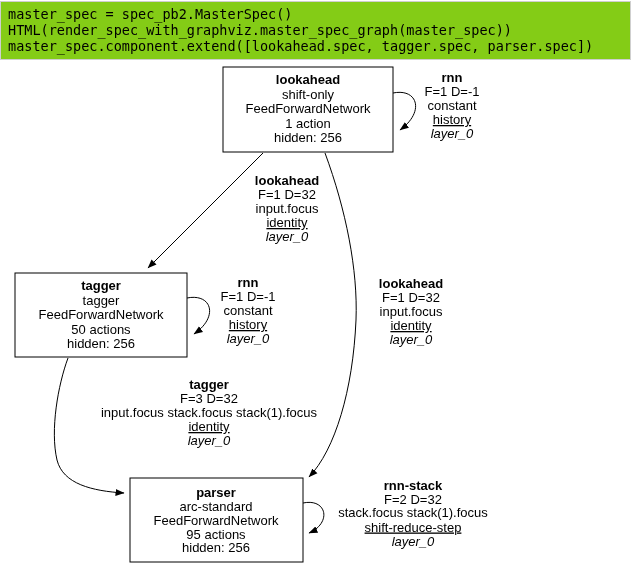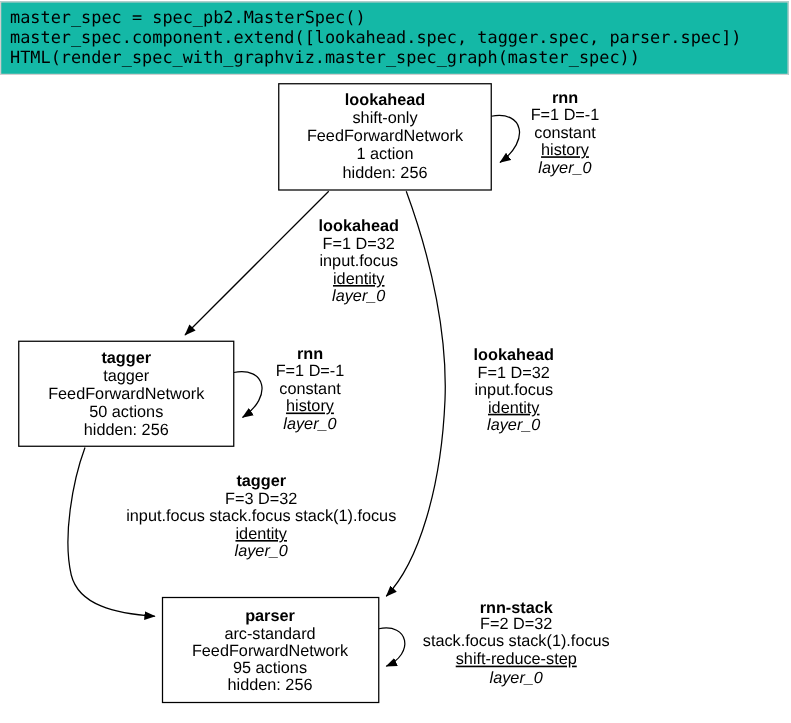--- a/index.html
+++ b/index.html
@@ -3,21 +3,21 @@
 <meta charset="utf-8">
 <style>
   html, body { margin: 0; padding: 0; background: #ffffff; }
   body {
     width: 633px; height: 578px; position: relative; overflow: hidden;
     font-family: "Liberation Sans", sans-serif; color: #000;
   }
   
   .code-cell {
     position: absolute; left: 0; top: 1px; width: 631px;
-    background: #14b8a6; border: 1px solid #cfcfcf;
+    background: #84cc16; border: 1px solid #cfcfcf;
     box-sizing: border-box; padding: 4px 7px 5px 7px;
   }
   .code-line {
     font-family: "DejaVu Sans Mono", monospace;
     font-size: 13.5px; line-height: 16px; white-space: pre; color: #000;
   }
   
   .graph-wrap { position: absolute; left: 0; top: 60px; width: 530px; height: 518px; }
   svg { display: block; }
   .gnode-rect { fill: #ffffff; stroke: #000000; stroke-width: 1; }
@@ -28,22 +28,22 @@
   .bold { font-weight: bold; }
   .und  { text-decoration: underline; }
   .ital { font-style: italic; }
   .edge { fill: none; stroke: #000000; stroke-width: 1; }
 </style>
 </head>
 <body>
 
 <div class="code-cell">
   <div class="code-line">master_spec = spec_pb2.MasterSpec()</div>
+  <div class="code-line">HTML(render_spec_with_graphviz.master_spec_graph(master_spec))</div>
   <div class="code-line">master_spec.component.extend([lookahead.spec, tagger.spec, parser.spec])</div>
-  <div class="code-line">HTML(render_spec_with_graphviz.master_spec_graph(master_spec))</div>
 </div>
 
 <div class="graph-wrap">
 <svg width="633" height="518" viewBox="0 0 633 518">
   <defs>
     <marker id="arw" markerWidth="10" markerHeight="8" refX="8.5" refY="4" orient="auto" markerUnits="userSpaceOnUse">
       <path d="M0,0.5 L9,4 L0,7.5 z" fill="#000000"></path>
     </marker>
   </defs>
 

